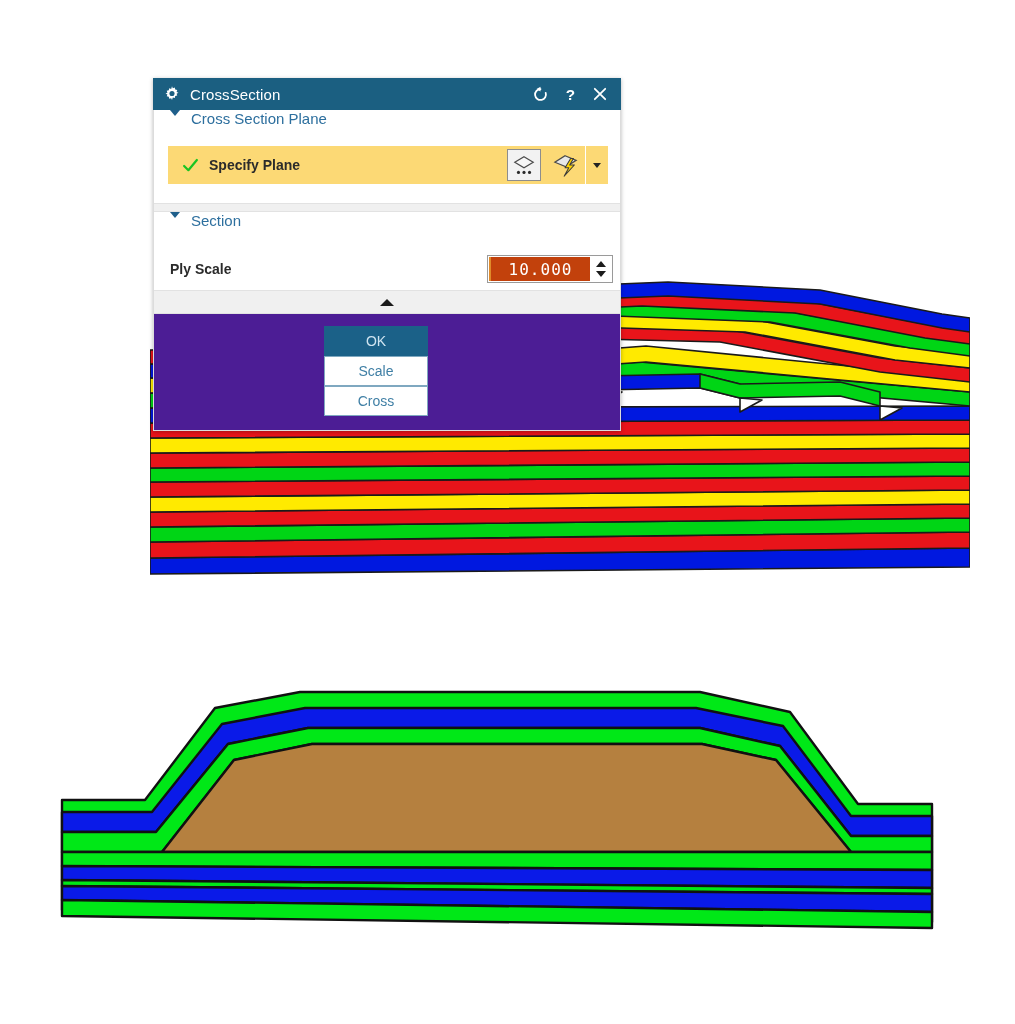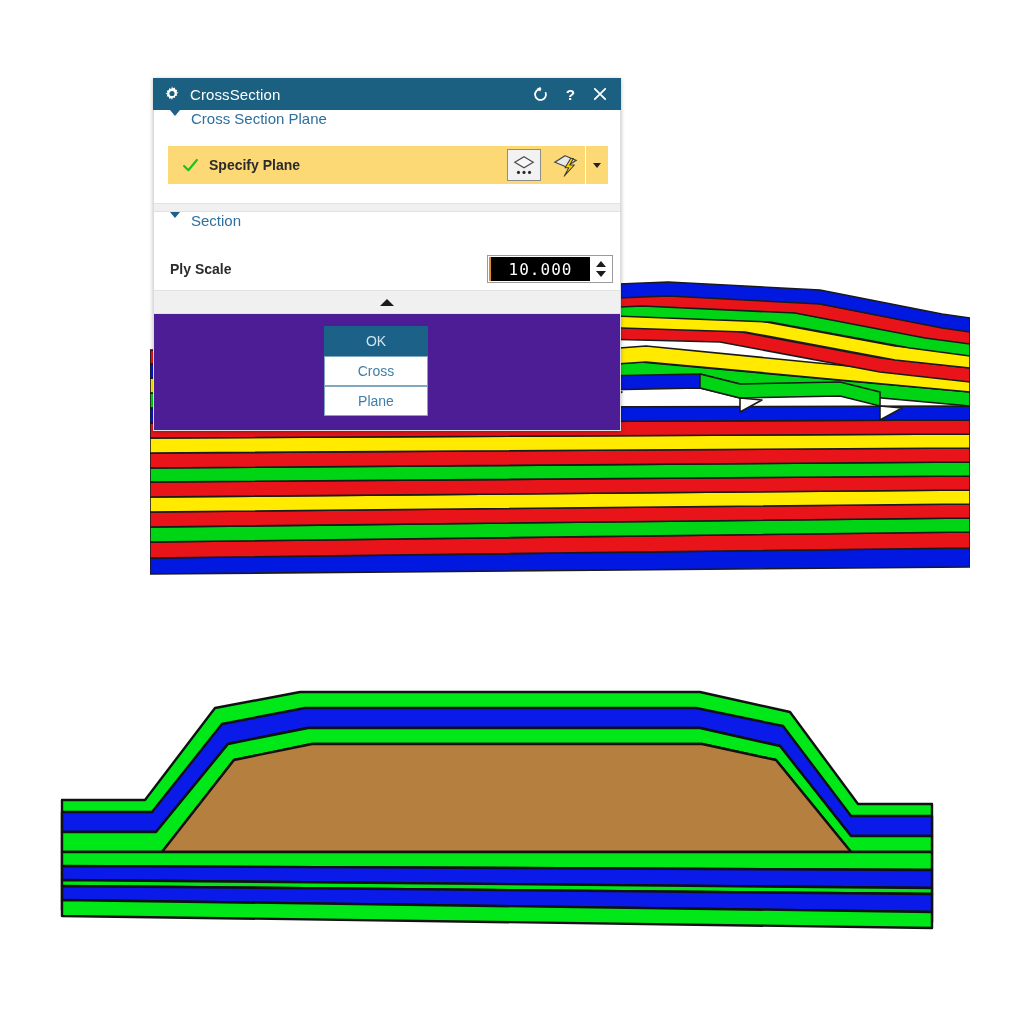--- a/index.html
+++ b/index.html
@@ -196,21 +196,21 @@
     display: flex;
     align-items: stretch;
     border: 1px solid #9a9a9a;
     background: #ffffff;
     height: 28px;
     width: 126px;
     box-sizing: border-box;
   }
   .spin-value {
     flex: 1 1 auto;
-    background: #000000;
+    background: #c2410c;
     color: #ffffff;
     font-family: "DejaVu Sans Mono", monospace;
     font-size: 16px;
     display: flex;
     align-items: center;
     justify-content: center;
     letter-spacing: 1px;
     border-left: 2px solid #e08b2a;
     margin: 1px 0 1px 1px;
     cursor: text;
@@ -454,16 +454,16 @@
       </div>
     </div>
 
     <div class="collapse-strip">
       <span class="tri-up-small"></span>
     </div>
   </div>
 
   <div class="dlg-footer">
     <div class="btn btn-primary">OK</div>
+    <div class="btn btn-secondary">Scale</div>
     <div class="btn btn-secondary">Cross</div>
-    <div class="btn btn-secondary">Plane</div>
   </div>
 </div>
 
 </body></html>

